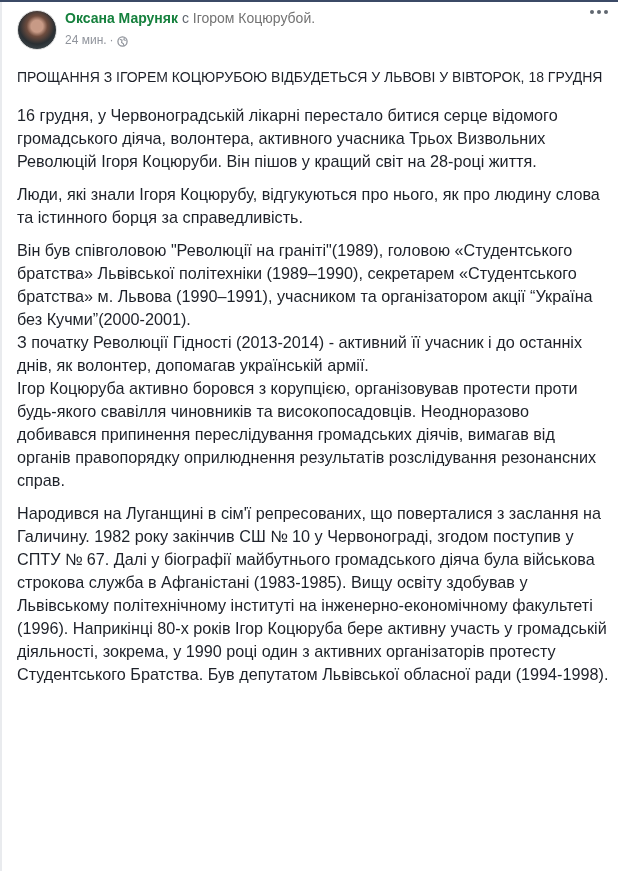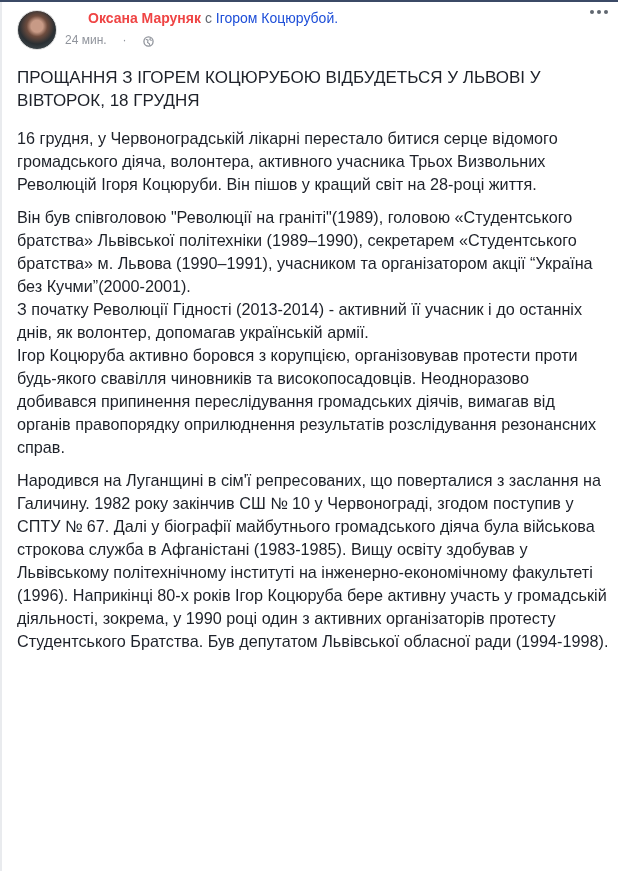--- a/index.html
+++ b/index.html
@@ -13,30 +13,30 @@
     .topbar { position: absolute; left: 0; top: 0; width: 618px; height: 2px; background: #3b4a66; }
     .leftbar { position: absolute; left: 0; top: 2px; width: 2px; height: 869px; background: #e9ebee; }
     .post { position: absolute; left: 0; top: 0; width: 618px; }
     .header { position: relative; height: 60px; }
     .avatar {
       position: absolute; left: 17px; top: 10px; width: 40px; height: 40px; border-radius: 50%;
       background: radial-gradient(circle at 50% 40%, #c89a86 0 20%, #6e4c3e 35%, #2a2f33 60%, #4e5a60 100%);
       border: 1px solid #e0e0e0; box-sizing: border-box;
     }
     .name-line { position: absolute; left: 65px; top: 9px; font-size: 14px; line-height: 18px; white-space: nowrap; }
-    .author { color: #ef4444; font-weight: bold; margin-left: 23px; }
+    .author { color: #15803d; font-weight: bold; }
     .with-text { color: #616770; }
-    .tagged { color: #1d4ed8; }
-    .meta { position: absolute; left: 65px; top: 32px; font-size: 12px; line-height: 16px; color: #90949c; display: flex; align-items: center; gap: 16px; }
+    .tagged { color: #737373; }
+    .meta { position: absolute; left: 65px; top: 32px; font-size: 12px; line-height: 16px; color: #90949c; display: flex; align-items: center; gap: 3px; }
     .globe { width: 11px; height: 11px; display: inline-block; }
     .more { position: absolute; right: 10px; top: 10px; display: flex; gap: 3px; cursor: pointer; }
     .more span { width: 4px; height: 4px; border-radius: 50%; background: #606770; display: block; }
     .content { position: absolute; left: 17px; top: 66px; width: 595px; font-size: 16.2px; line-height: 23px; color: #1d2129; }
     .content p { margin: 0 0 10px 0; }
-    .title { font-size: 17px; line-height: 23px; margin-bottom: 15px !important; }
+    .title { font-size: 14px; line-height: 23px; margin-bottom: 15px !important; }
   </style>
 </head>
 <body>
 
 <div class="topbar"></div>
 <div class="leftbar"></div>
 
 <div class="post">
   <div class="header">
     <div class="avatar"></div>
@@ -57,18 +57,19 @@
     <div class="more">
       <span></span>
         <span></span>
         <span></span>
     </div>
   </div>
 
   <div class="content">
     <p class="title">ПРОЩАННЯ З ІГОРЕМ КОЦЮРУБОЮ ВІДБУДЕТЬСЯ У ЛЬВОВІ У ВІВТОРОК, 18 ГРУДНЯ</p>
     <p>16 грудня, у Червоноградській лікарні перестало битися серце відомого громадського діяча, волонтера, активного учасника Трьох Визвольних Революцій Ігоря Коцюруби. Він пішов у кращий світ на 28-році життя.</p>
+    <p>Люди, які знали Ігоря Коцюрубу, відгукуються про нього, як про людину слова та істинного борця за справедливість.</p>
     <p style="white-space: pre-line;">Він був співголовою "Революції на граніті"(1989), головою «Студентського братства» Львівської політехніки (1989–1990), секретарем «Студентського братства» м. Львова (1990–1991), учасником та організатором акції “Україна без Кучми”(2000-2001).
 З початку Революції Гідності (2013-2014) - активний її учасник і до останніх днів, як волонтер, допомагав українській армії.
 Ігор Коцюруба активно боровся з корупцією, організовував протести проти будь-якого свавілля чиновників та високопосадовців. Неодноразово добивався припинення переслідування громадських діячів, вимагав від органів правопорядку оприлюднення результатів розслідування резонансних справ.</p>
     <p>Народився на Луганщині в сім'ї репресованих, що поверталися з заслання на Галичину. 1982 року закінчив СШ № 10 у Червонограді, згодом поступив у СПТУ № 67. Далі у біографії майбутнього громадського діяча була військова строкова служба в Афганістані (1983-1985). Вищу освіту здобував у Львівському політехнічному інституті на інженерно-економічному факультеті (1996). Наприкінці 80-х років Ігор Коцюруба бере активну участь у громадській діяльності, зокрема, у 1990 році один з активних організаторів протесту Студентського Братства. Був депутатом Львівської обласної ради (1994-1998).</p>
   </div>
 </div>
 
 </body></html>

